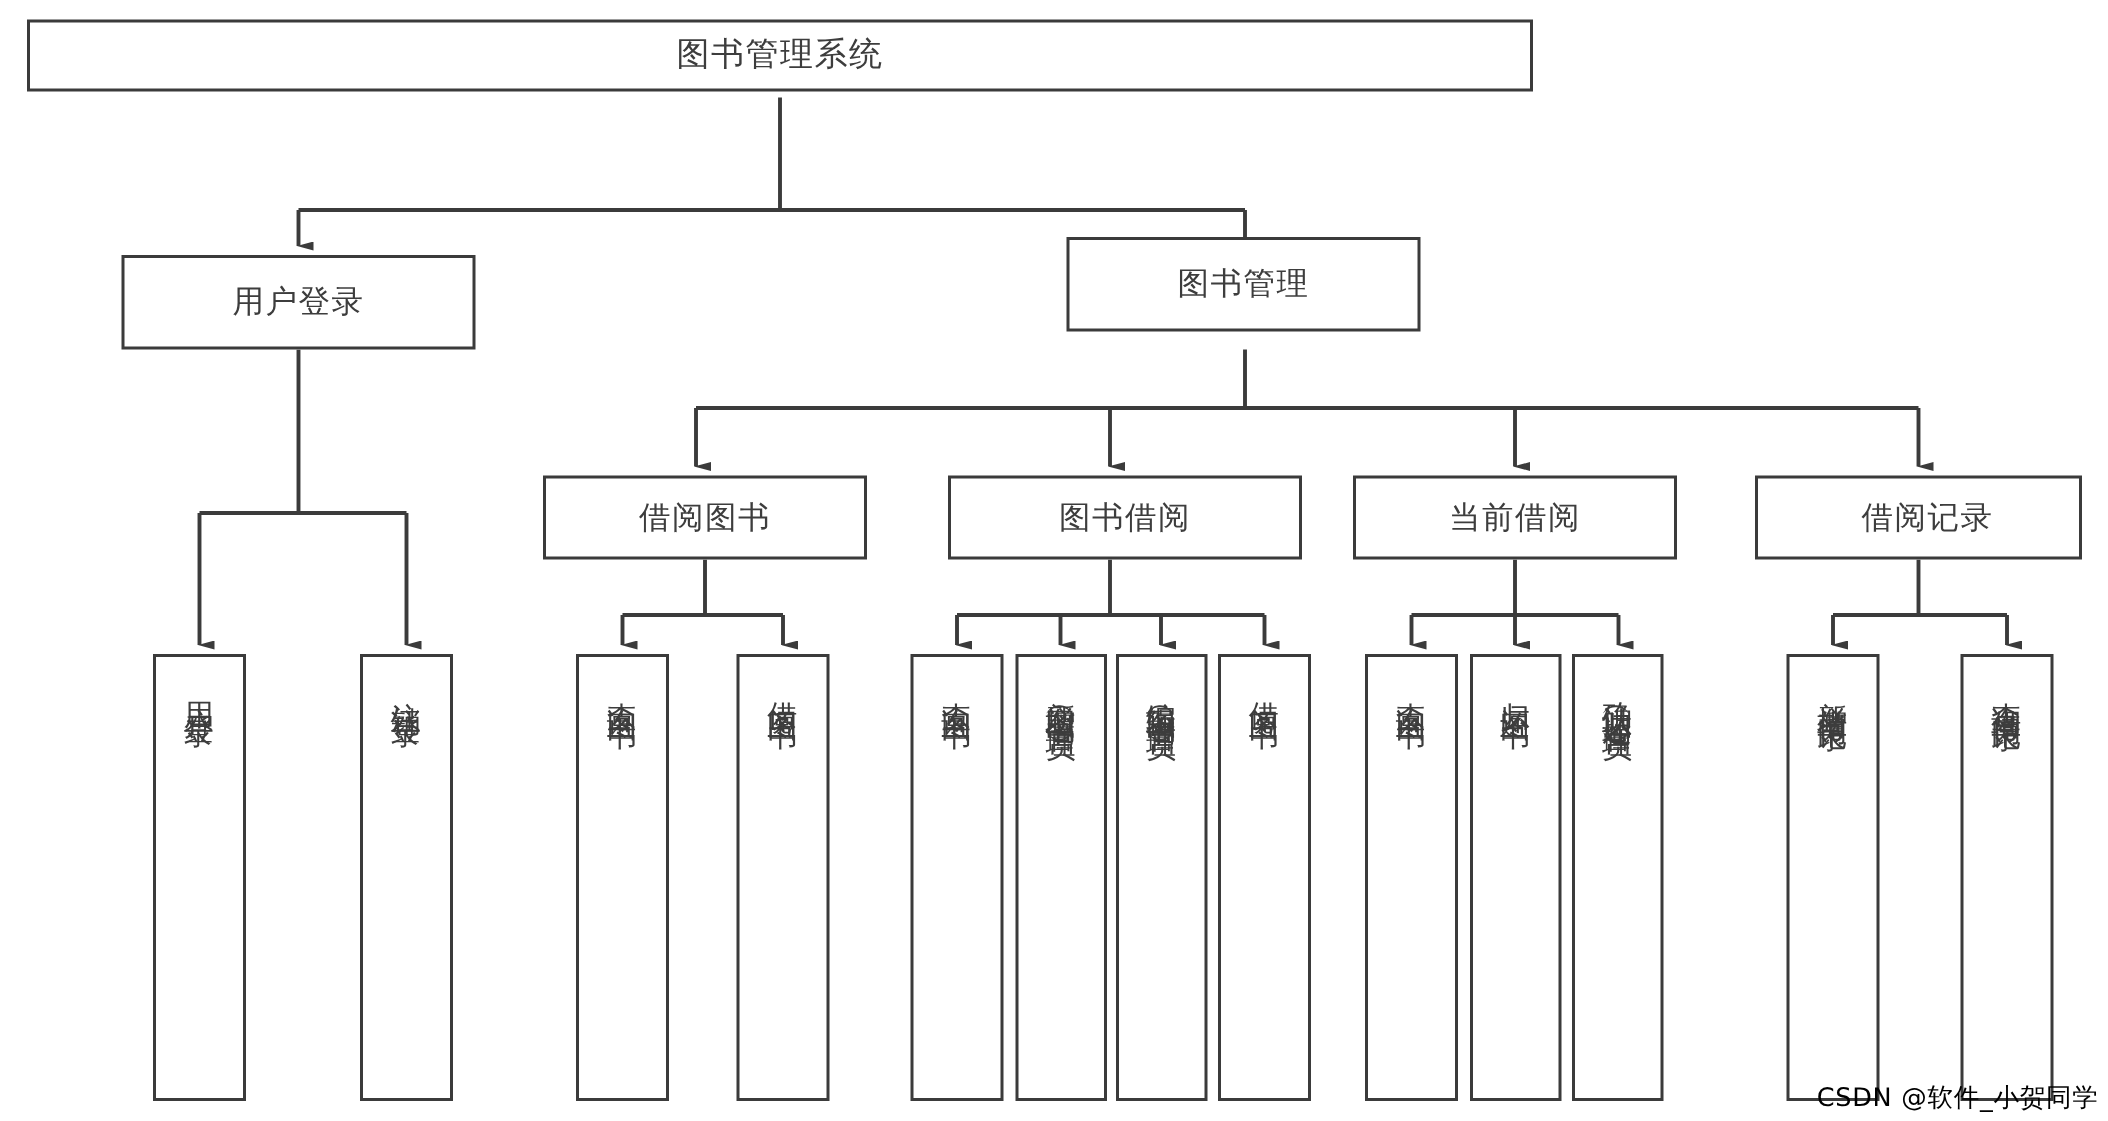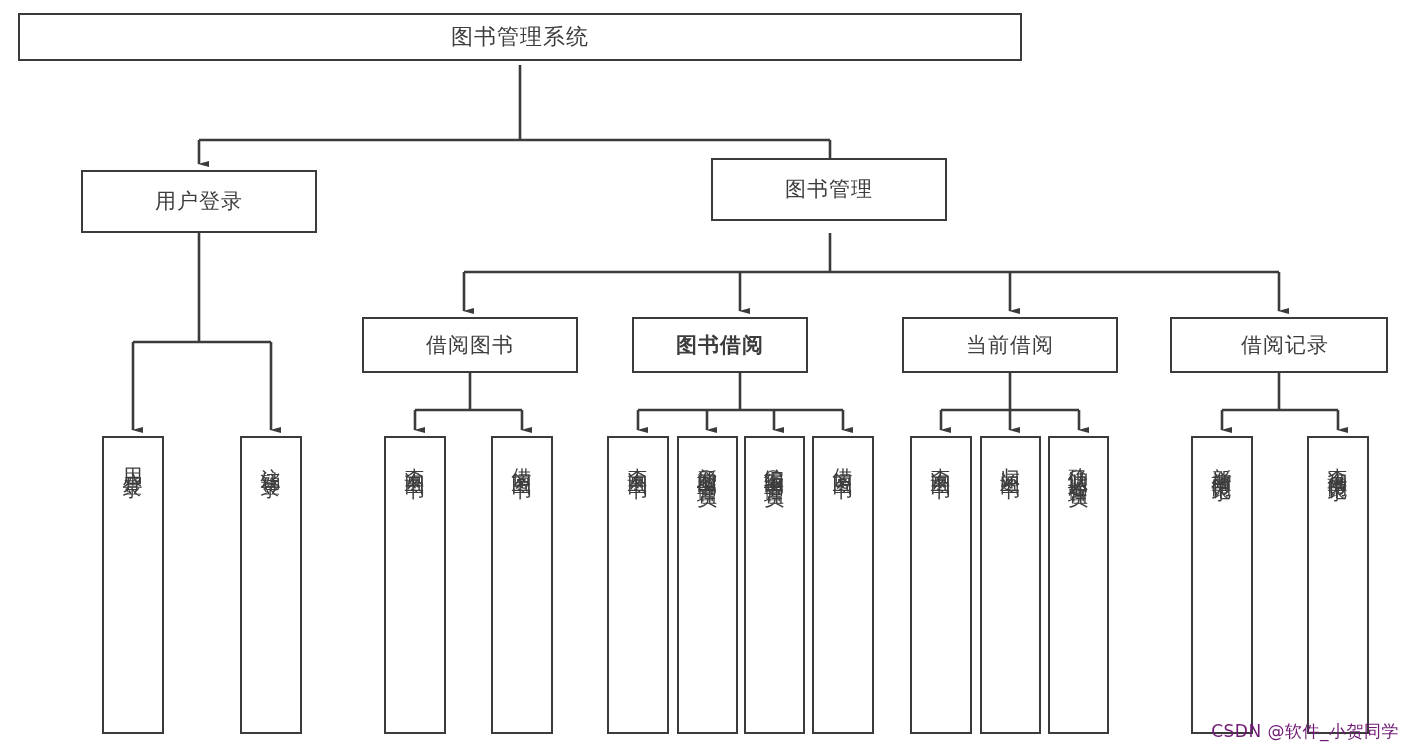--- a/index.html
+++ b/index.html
@@ -40,21 +40,21 @@
     font-size:20px;
     letter-spacing:4px;
     line-height:1.1;
     white-space:nowrap;
   }
   .leaf.tall .lbl{letter-spacing:3px;}
   .watermark{
     position:absolute;
     right:6px;bottom:4px;
     font-size:17px;
-    color:#701a75;
+    color:#000000;
     white-space:nowrap;
     letter-spacing:0.5px;
     margin-top:36px;
   }
 </style>
 </head>
 <body>
 
 <div id="stage">
 
@@ -115,21 +115,21 @@
   <div class="node" style="left:81px;top:170px;width:236px;height:63px;">
     <span class="lbl">用户登录</span>
   </div>
   <div class="node" style="left:711px;top:158px;width:236px;height:63px;">
     <span class="lbl">图书管理</span>
   </div>
 
   <div class="node" style="left:362px;top:317px;width:216px;height:56px;">
     <span class="lbl">借阅图书</span>
   </div>
-  <div class="node" style="left:632px;top:317px;width:176px;height:56px;font-weight:bold;">
+  <div class="node" style="left:632px;top:317px;width:236px;height:56px;">
     <span class="lbl">图书借阅</span>
   </div>
   <div class="node" style="left:902px;top:317px;width:216px;height:56px;">
     <span class="lbl">当前借阅</span>
   </div>
   <div class="node" style="left:1170px;top:317px;width:218px;height:56px;padding-left:12px;">
     <span class="lbl">借阅记录</span>
   </div>
 
   <div class="node leaf" style="left:102px;top:436px;width:62px;height:298px;">

